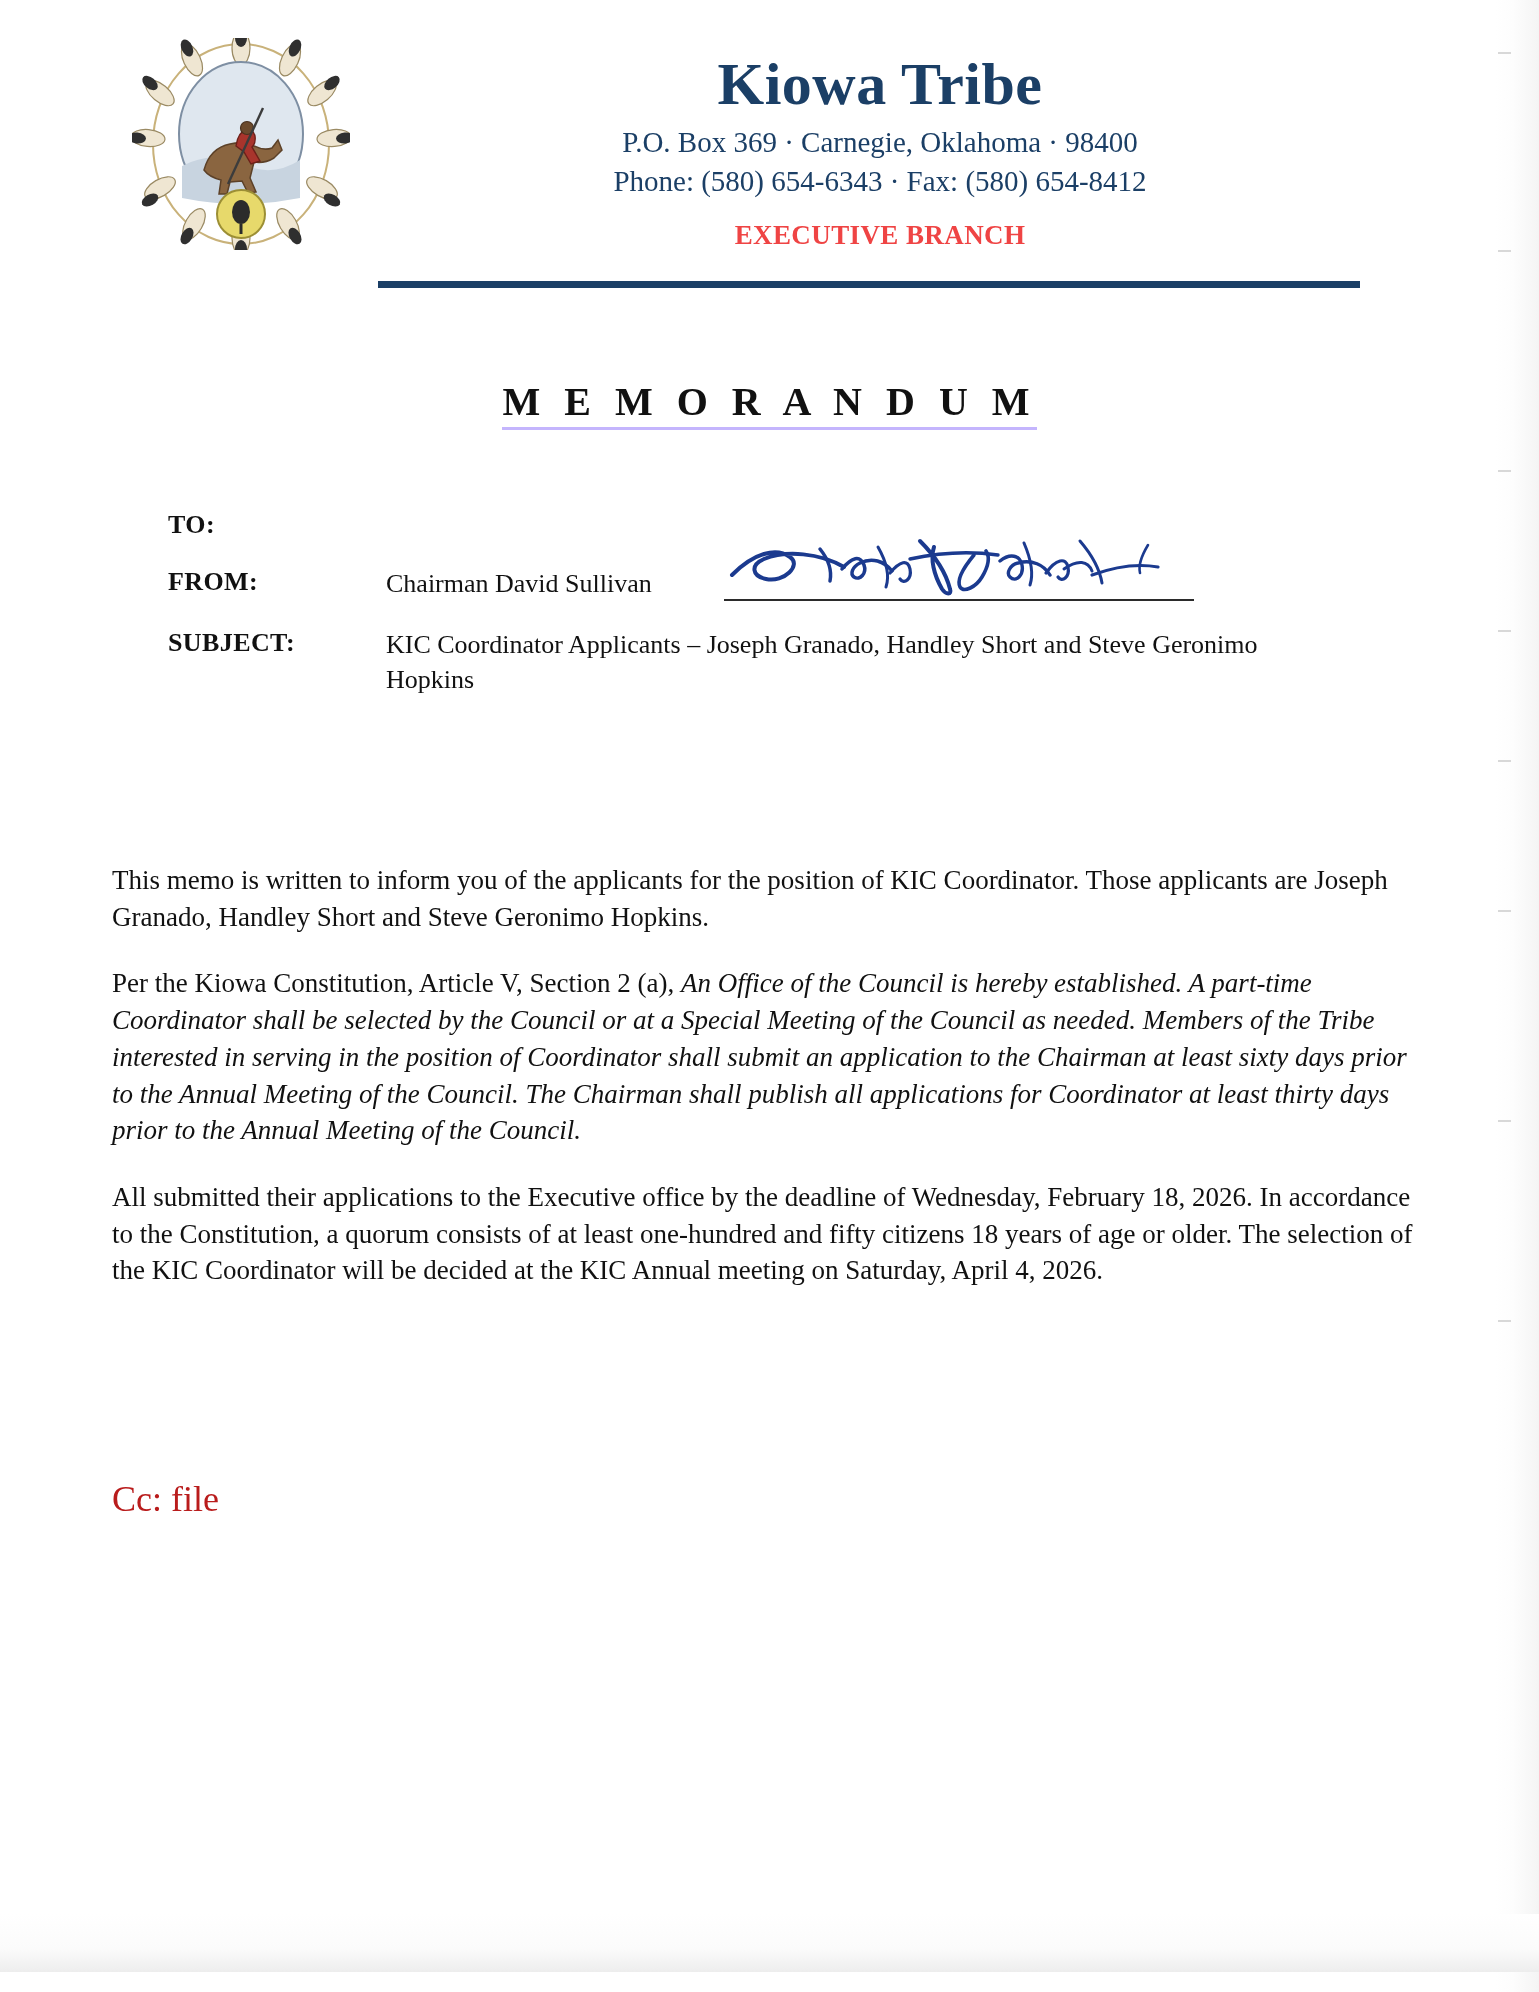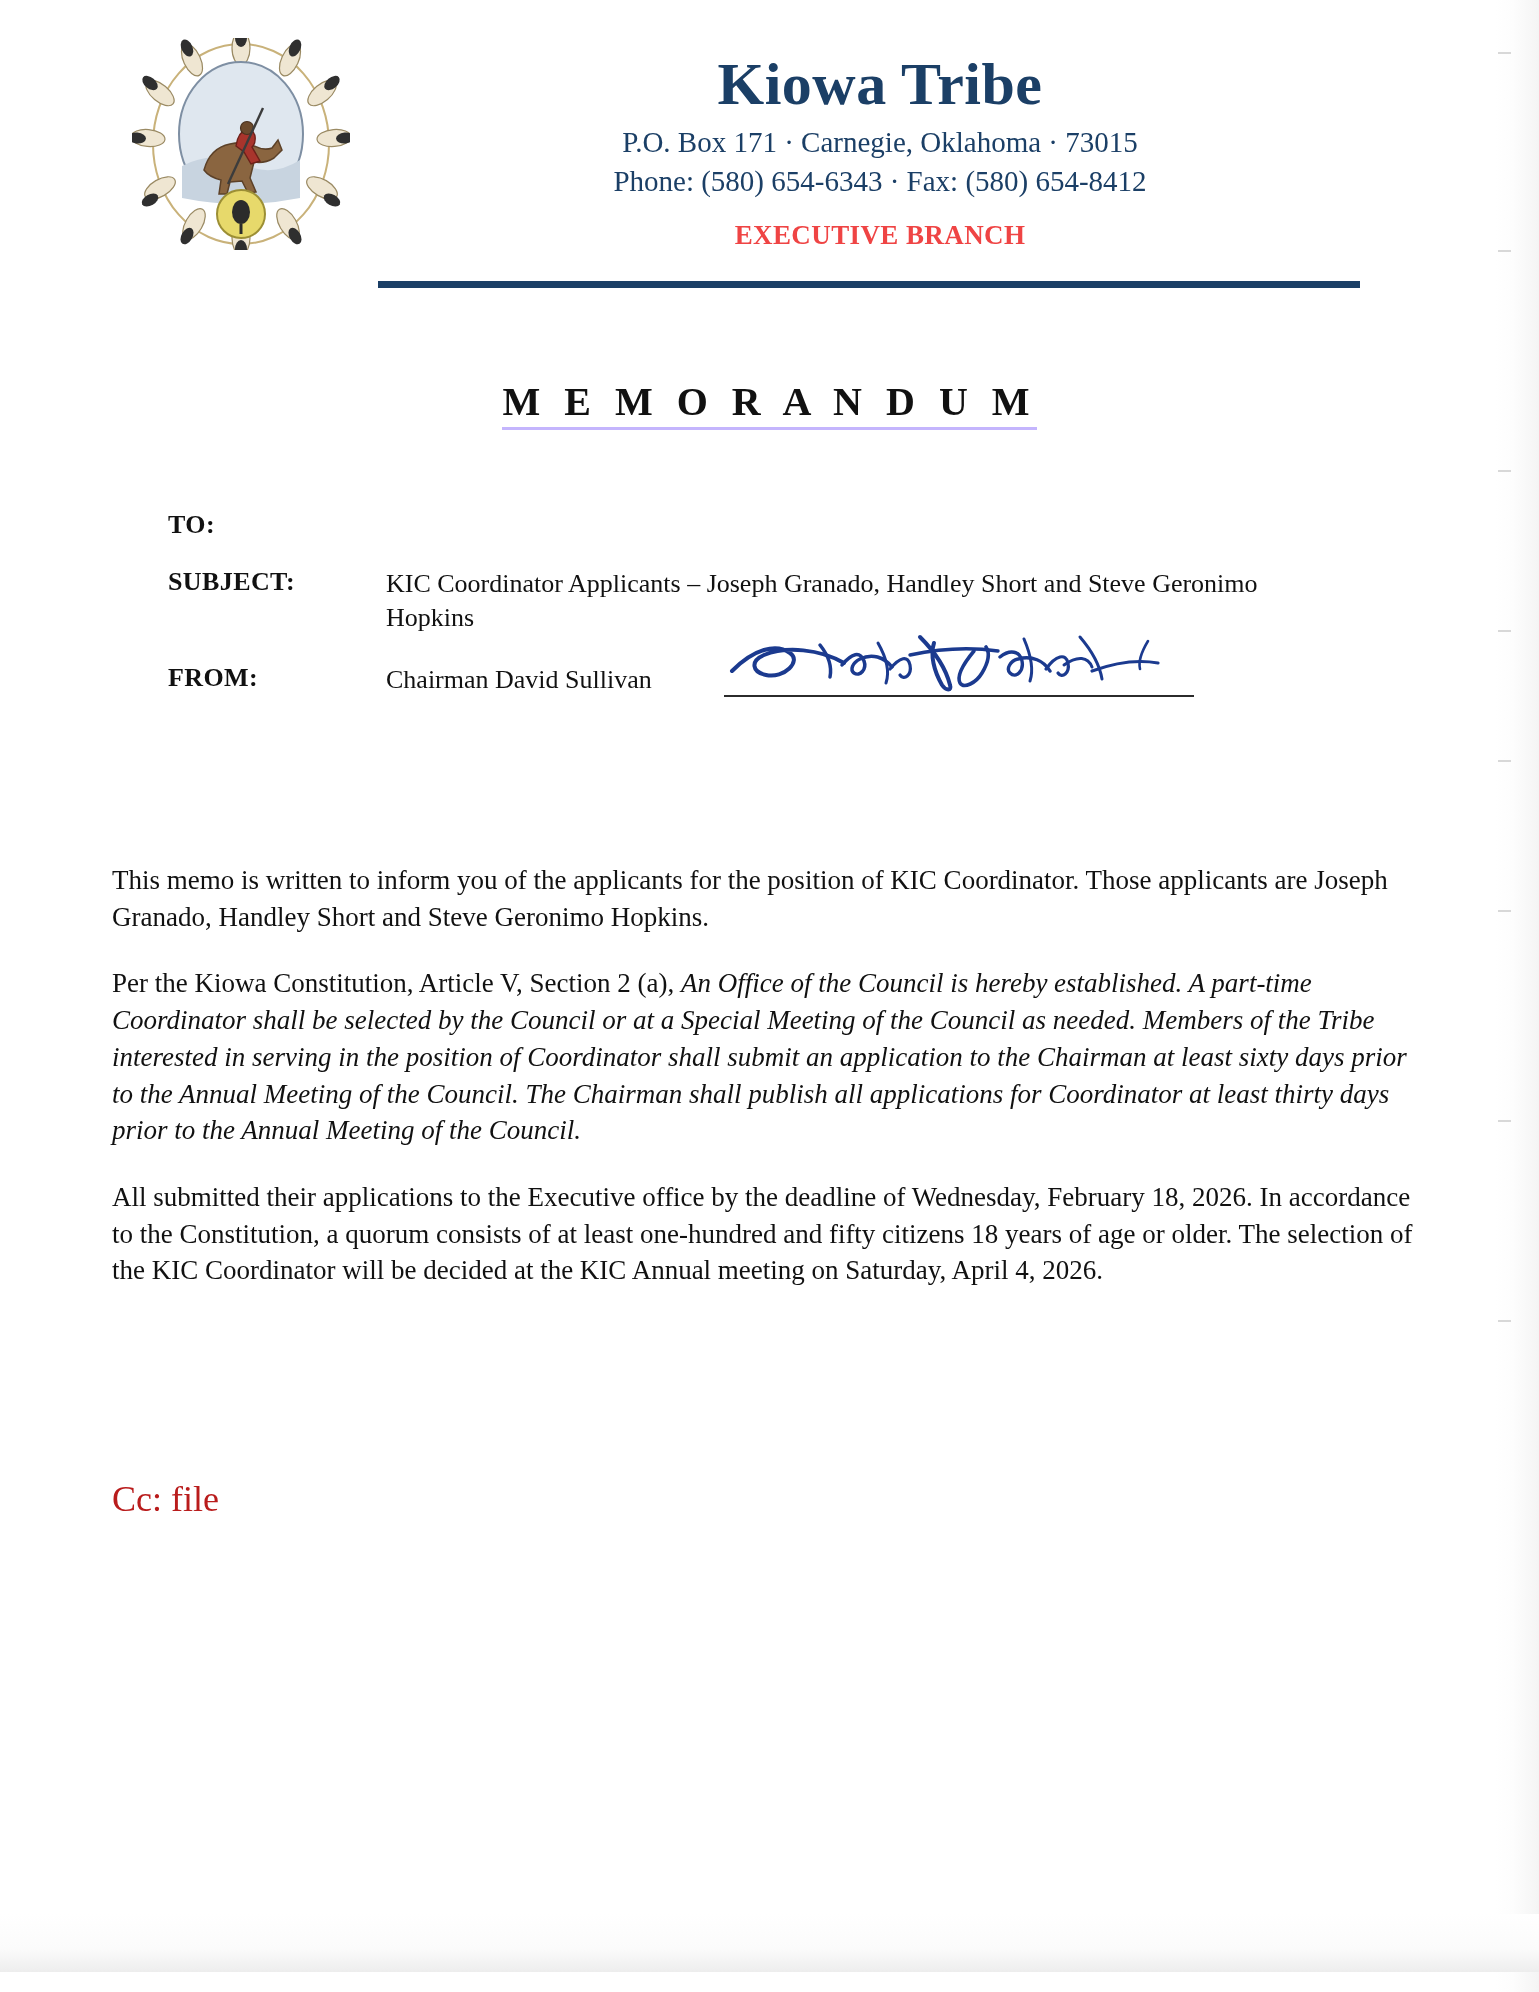--- a/index.html
+++ b/index.html
@@ -232,42 +232,37 @@
         <line x1="131" y1="70" x2="96" y2="146" stroke="#3c3c3c" stroke-width="2.4"></line>
 
         <circle cx="109" cy="176" r="24" fill="#e7d96b" stroke="#9c8f35" stroke-width="2"></circle>
         <ellipse cx="109" cy="174" rx="9" ry="12" fill="#2b2b2b"></ellipse>
         <path d="M109 186 l0 10" stroke="#2b2b2b" stroke-width="3"></path>
       </svg>
     </div>
 
     <div class="lh-text">
       <div class="org-name">Kiowa Tribe</div>
-      <div class="org-line">P.O. Box 171 · Carnegie, Oklahoma · 73015</div>
+      <div class="org-line">P.O. Box 369 · Carnegie, Oklahoma · 98400</div>
       <div class="org-line">Phone: (580) 654-6343 · Fax: (580) 654-8412</div>
       <div class="org-branch">EXECUTIVE BRANCH</div>
     </div>
 
     <div class="lh-rule"></div>
   </div>
 
   <div class="memo-title">
     <span>M E M O R A N D U M</span>
   </div>
 
   <div class="fields">
 
 
     <div class="field-row">
       <div class="field-label">TO:</div>
-    </div>
-
-    <div class="field-row subject">
-      <div class="field-label">SUBJECT:</div>
-      <div class="field-value">KIC Coordinator Applicants – Joseph Granado, Handley Short and Steve Geronimo Hopkins</div>
     </div>
 
     <div class="field-row">
       <div class="field-label">FROM:</div>
       <div class="field-value">Chairman David Sullivan</div>
       <div class="sig-rule"></div>
       <div class="sig-wrap">
         <svg width="470" height="72" viewBox="0 0 470 72" xmlns="http://www.w3.org/2000/svg">
           <g fill="none" stroke="#1b3a8f" stroke-linecap="round" stroke-linejoin="round">
             <path d="M8 44 C30 22 52 16 66 26 C78 34 60 52 42 48 C28 45 26 34 40 28 C62 19 96 22 120 36" stroke-width="4"></path>
@@ -282,20 +277,25 @@
             <path d="M300 12 C306 26 310 42 306 54" stroke-width="3"></path>
             <path d="M322 42 C332 28 342 26 344 36 C346 46 338 52 334 46" stroke-width="3.2"></path>
             <path d="M340 38 C354 28 364 30 368 40" stroke-width="3"></path>
             <path d="M356 10 C368 24 376 40 378 52" stroke-width="3"></path>
             <path d="M368 44 C390 36 412 32 434 36" stroke-width="3.2"></path>
             <path d="M424 14 C418 24 414 34 416 42" stroke-width="2.6"></path>
           </g>
         </svg>
       </div>
     </div>
+
+    <div class="field-row subject">
+      <div class="field-label">SUBJECT:</div>
+      <div class="field-value">KIC Coordinator Applicants – Joseph Granado, Handley Short and Steve Geronimo Hopkins</div>
+    </div>
   </div>
 
   <div class="body-copy">
     <p class="para">This memo is written to inform you of the applicants for the position of KIC Coordinator.  Those applicants are Joseph Granado, Handley Short and Steve Geronimo Hopkins.</p>
     <p class="para"><span>Per the Kiowa Constitution, Article V, Section 2 (a), </span><span class="em">An Office of the Council is hereby established.  A part-time Coordinator shall be selected by the Council or at a Special Meeting of the Council as needed.  Members of the Tribe interested in serving in the position of Coordinator shall submit an application to the Chairman at least sixty days prior to the Annual Meeting of the Council.  The Chairman shall publish all applications for Coordinator at least thirty days prior to the Annual Meeting of the Council.</span></p>
     <p class="para">All submitted their applications to the Executive office by the deadline of Wednesday, February 18, 2026.  In accordance to the Constitution, a quorum consists of at least one-hundred and fifty citizens 18 years of age or older. The selection of the KIC Coordinator will be decided at the KIC Annual meeting on Saturday, April 4, 2026.</p>
   </div>
 
   <div class="cc">Cc: file</div>
 

